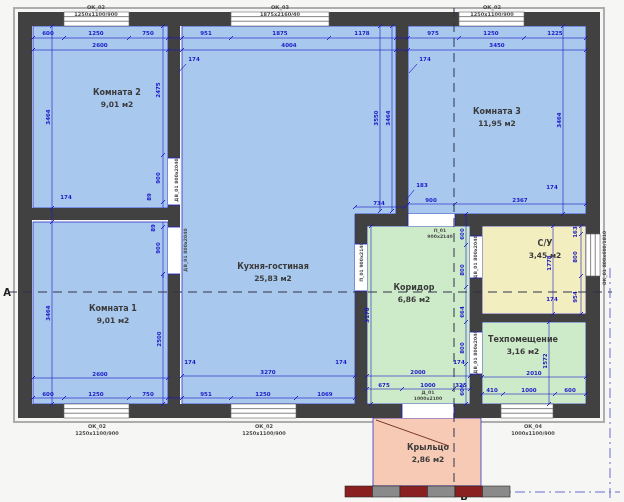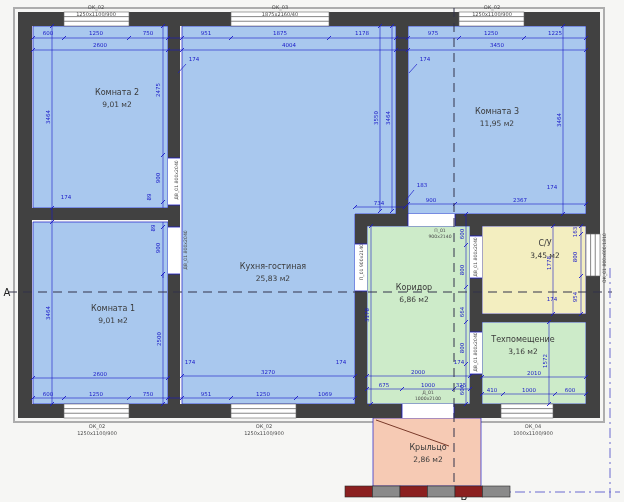--- a/index.html
+++ b/index.html
@@ -1,17 +1,17 @@
 <!DOCTYPE html>
 <html><head>
 <meta charset="utf-8">
 <style>
   html,body{margin:0;padding:0;background:#e9e9e7;}
   #stage{position:relative;width:624px;height:502px;background:#ec4899;overflow:hidden;
-         font-family:"DejaVu Sans", sans-serif;}
+         font-family:"DejaVu Sans", sans-serif;font-weight:bold;}
   svg text{font-family:"DejaVu Sans", sans-serif;}
 </style>
 </head>
 <body>
 
 <div id="stage">
   <svg id="plan-svg" width="624" height="502" viewBox="0 0 624 502">
       <rect x="0" y="0" width="624" height="502" fill="#f6f6f4"></rect>
       <rect x="14" y="8" width="590" height="414" fill="none" stroke="#adadad" stroke-width="2"></rect>
       <polygon points="33,26 168,26 168,208 33,208" fill="#a9c8ee" stroke="#1a1ac8" stroke-width="0.7"></polygon>

